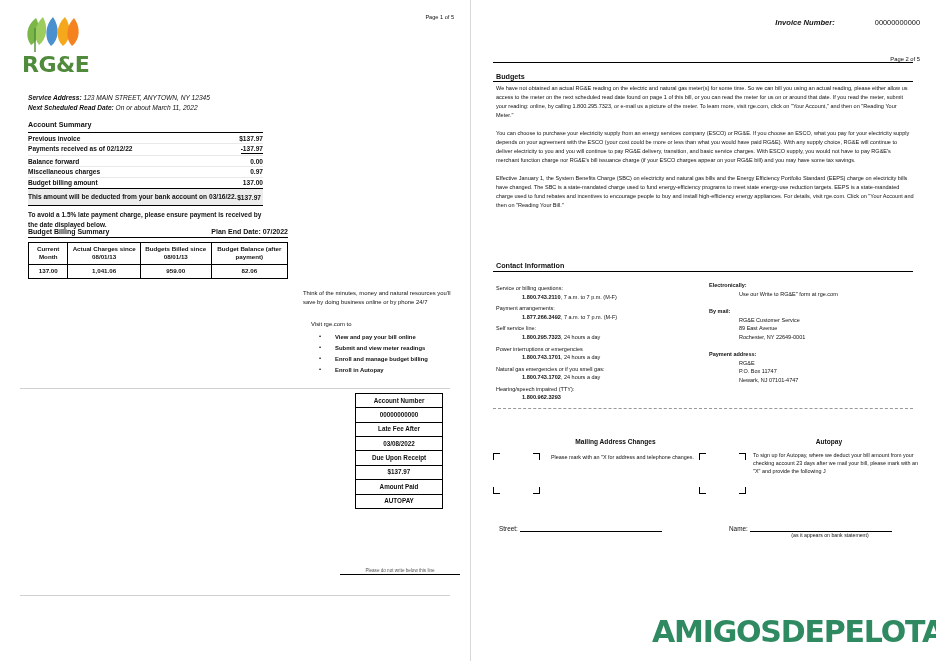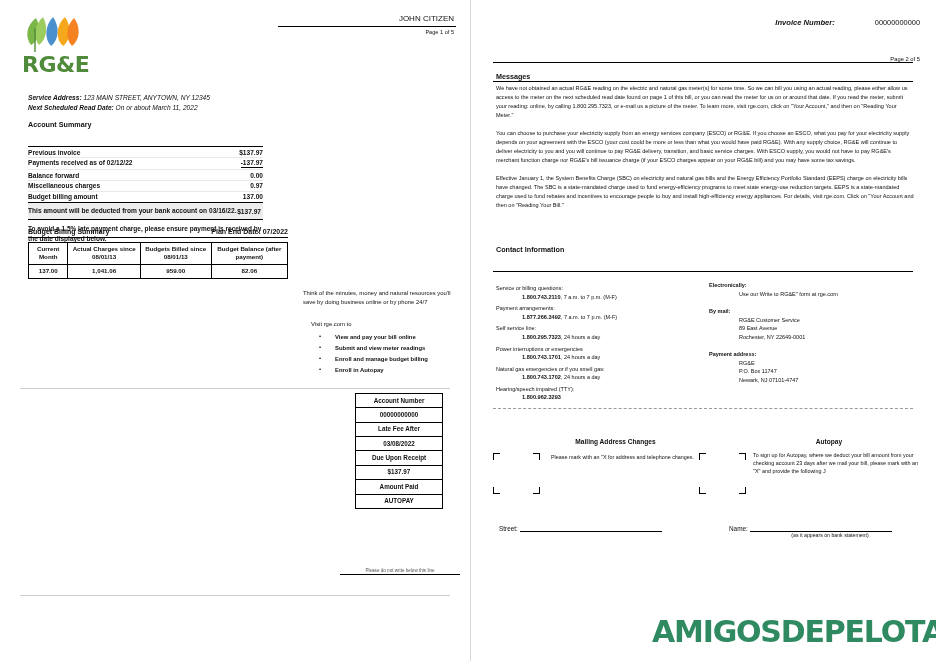--- a/index.html
+++ b/index.html
@@ -55,21 +55,21 @@
 
   .svc-addr {
     position: absolute; left: 28px; top: 93px; width: 300px;
     font-size: 6.6px; line-height: 1.5;
   }
   .svc-addr b { font-style: italic; }
   .svc-addr i { font-style: italic; }
 
   .sec-title {
     font-size: 7.2px; font-weight: bold;
-    border-bottom: 1px solid #000; padding-bottom: 17px;
+    border-bottom: 1px solid #000; padding-bottom: 3px;
   }
 
   .acct-summary { position: absolute; left: 28px; top: 120px; width: 235px; }
   .sum-row {
     display: flex; justify-content: space-between;
     font-size: 6.6px; font-weight: bold;
     padding: 1.6px 0 1.2px 0;
     border-bottom: 1px solid #e9e9e9;
   }
   .sum-row .v { text-align: right; }
@@ -248,21 +248,20 @@
           <path d="M31 3 C23 11 22 25 29 32 C37 26 38 13 31 3 Z" fill="#4a90cf"></path>
           <path d="M43 3 C34 11 33 25 41 32 C49 26 50 13 43 3 Z" fill="#f5a81c"></path>
           <path d="M52 4 C44 12 43 25 50 32 C58 26 59 13 52 4 Z" fill="#f58220"></path>
           <line x1="13" y1="14" x2="13" y2="38" stroke="#4f8b3b" stroke-width="1.4"></line>
         </svg>
       </div>
       <div class="logo-text">RG&amp;E</div>
     </div>
 
     <div class="acct-head">
-      <div class="nameline">JOHN CITIZEN</div>
       <div class="page-of">Page 1 of 5</div>
     </div>
 
     <div class="svc-addr">
       <div>
         <b>Service Address:</b>
         <i>123 MAIN STREET, ANYTOWN, NY 12345</i>
       </div>
       <div>
         <b>Next Scheduled Read Date:</b>
@@ -358,30 +357,30 @@
 
     <div class="inv-head">
       <span class="k">Invoice Number:</span>
       <span class="v">00000000000</span>
     </div>
 
     <div class="r-page-of">Page 2 of 5</div>
 
     <div class="r-rule" style="left:22px; top:62px; width:420px;"></div>
 
-    <div class="r-sec" style="left:25px; top:72px;">Messages</div>
+    <div class="r-sec" style="left:25px; top:72px;">Budgets</div>
     <div class="r-rule" style="left:22px; top:81px; width:420px;"></div>
 
     <div class="msg-body">
       <p>We have not obtained an actual RG&amp;E reading on the electric and natural gas meter(s) for some time. So we can bill you using an actual reading, please either allow us access to the meter on the next scheduled read date found on page 1 of this bill, or you can read the meter for us on or around that date. If you read the meter, submit your reading: online, by calling 1.800.295.7323, or e-mail us a picture of the meter. To learn more, visit rge.com, click on "Your Account," and then on "Reading Your Meter."</p>
       <p>You can choose to purchase your electricity supply from an energy services company (ESCO) or RG&amp;E. If you choose an ESCO, what you pay for your electricity supply depends on your agreement with the ESCO (your cost could be more or less than what you would have paid RG&amp;E). With any supply choice, RG&amp;E will continue to deliver electricity to you and you will continue to pay RG&amp;E delivery, transition, and basic service charges. With ESCO supply, you would not have to pay RG&amp;E's merchant  function charge nor RG&amp;E's bill issuance charge (if your ESCO charges appear on your RG&amp;E bill) and you may have some tax savings.</p>
       <p>Effective January 1, the System Benefits Charge (SBC) on electricity and natural gas bills and the Energy Efficiency Portfolio Standard (EEPS) charge on electricity bills have changed. The SBC is a state-mandated charge used to fund energy-efficiency programs to meet state energy-use reduction targets. EEPS is a state-mandated charge used to fund rebates and incentives to encourage people to buy and install high-efficiency energy appliances. For details, visit rge.com. Click on "Your Account and then on "Reading Your Bill."</p>
     </div>
 
-    <div class="r-sec" style="left:25px; top:245px;">Contact Information</div>
+    <div class="r-sec" style="left:25px; top:261px;">Contact Information</div>
     <div class="r-rule" style="left:22px; top:271px; width:420px;"></div>
 
     <div class="contact-left">
       <div class="q">Service or billing questions:</div>
       <div class="num"><b>1.800.743.2110</b><span>, 7 a.m. to 7 p.m. (M-F)</span></div>
 
       <div class="q">Payment arrangements:</div>
       <div class="num"><b>1.877.266.3492</b><span>, 7 a.m. to 7 p.m. (M-F)</span></div>
 
       <div class="q">Self service line:</div>

